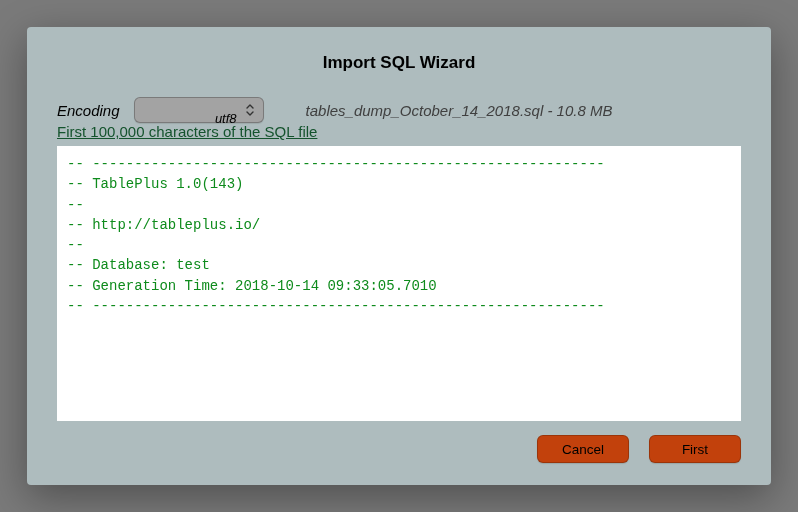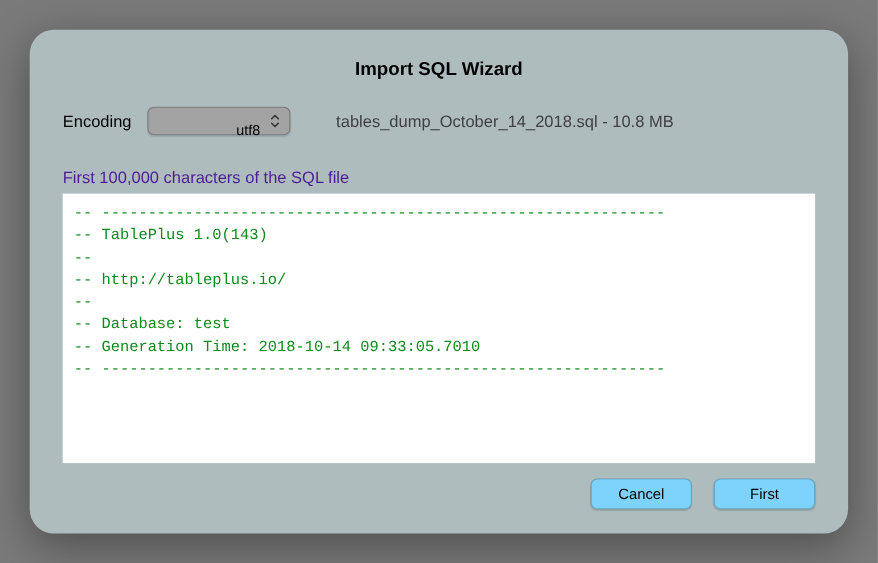--- a/index.html
+++ b/index.html
@@ -9,38 +9,38 @@
       background: #7a7a7a;
       font-family: -apple-system, BlinkMacSystemFont, "Helvetica Neue", Arial, sans-serif;
       display: flex;
       align-items: center;
       justify-content: center;
     }
     .dialog {
       width: 744px;
       height: 458px;
       background: #aebcbe;
-      border-radius: 22px;
+      border-radius: 4px;
       box-shadow: 0 12px 40px rgba(0,0,0,0.35);
       padding: 24px 30px 22px 30px;
       display: flex;
       flex-direction: column;
     }
     .title {
       text-align: center;
       font-size: 17px;
       font-weight: 700;
       color: #000;
       margin-top: 2px;
       margin-bottom: 24px;
     }
     .row {
       display: flex;
       align-items: center;
-      margin-bottom: 30px;
+      font-style: italic;
     }
     .encoding-label {
       font-size: 15px;
       color: #000;
       margin-right: 14px;
     }
     .select-wrap {
       position: relative;
       width: 130px;
       height: 26px;
@@ -72,22 +72,23 @@
       justify-content: center;
     }
     .select-icon svg { display: block; }
     .fileinfo {
       font-size: 15px;
       color: #404040;
       margin-left: 42px;
     }
     .preview-label {
       font-size: 15px;
-      color: #4c1d95;
+      color: #14532d;
       margin-bottom: 6px;
+      text-decoration: underline;
     }
     .preview {
       background: #fff;
       width: 100%;
       flex: 1;
       padding: 8px 10px;
       font-family: Menlo, Consolas, "Courier New", monospace;
       font-size: 14px;
       line-height: 1.45;
       color: #0e8b1c;
@@ -96,21 +97,21 @@
     }
     .buttons {
       display: flex;
       justify-content: flex-end;
       gap: 20px;
       margin-top: 14px;
     }
     .btn {
       min-width: 92px;
       height: 28px;
-      background: #7dd3fc;
+      background: #c2410c;
       border: 0.5px solid rgba(0,0,0,0.2);
       border-radius: 6px;
       box-shadow: 0 1px 1px rgba(0,0,0,0.12);
       font-size: 13.5px;
       color: #000;
       display: flex;
       align-items: center;
       justify-content: center;
       cursor: default;
       user-select: none;

